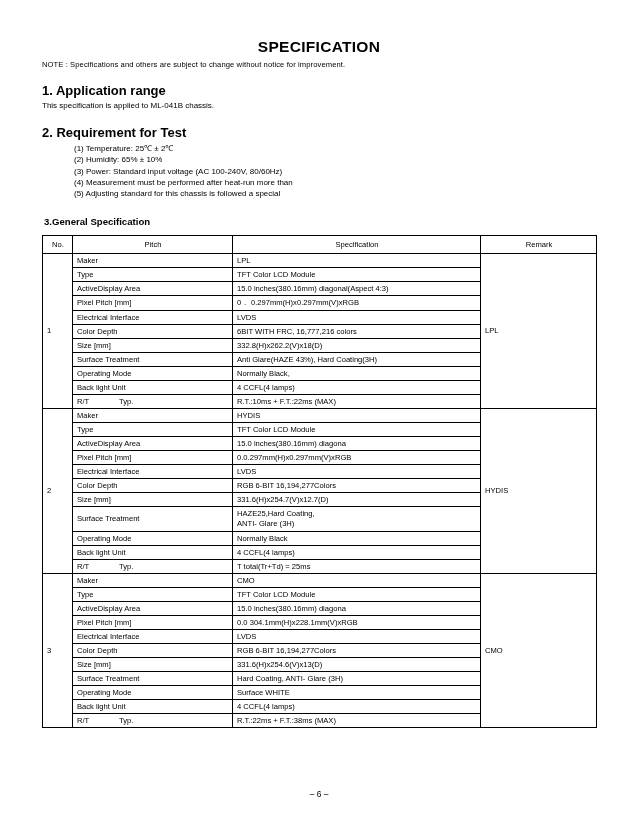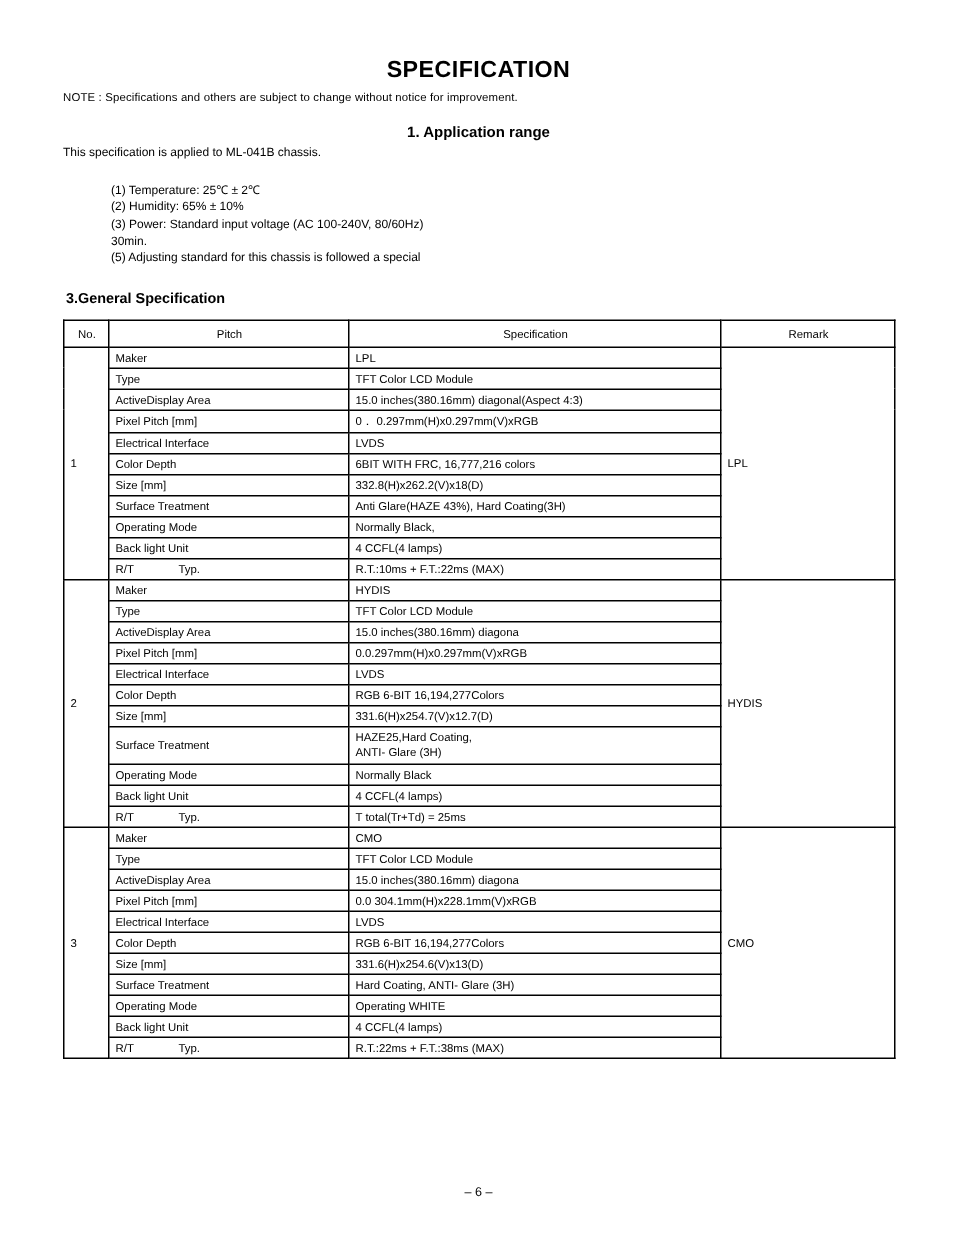--- a/index.html
+++ b/index.html
@@ -35,24 +35,23 @@
     text-align: center;
     margin: 0 0 4px 0;
     letter-spacing: 0.3px;
   }
   .note {
     font-size: 7.6px;
     margin: 0 0 14px 0;
     letter-spacing: 0.1px;
   }
   h2.sec {
-    font-size: 10px;
+    font-size: 13px;
     font-weight: bold;
     margin: 0 0 3px 0;
-    text-align: center;
   }
   .sec-body {
     font-size: 8px;
     margin: 0 0 13px 0;
     line-height: 1.35;
   }
   .sec-body.tight {
     margin-bottom: 5px;
   }
   ol.cond {
@@ -140,26 +139,27 @@
 
 <div class="page">
   <div class="content">
 
     <h1 class="doc-title">SPECIFICATION</h1>
     <p class="note">NOTE : Specifications and others are subject to change without notice for improvement.</p>
 
     <h2 class="sec">1. Application range</h2>
     <p class="sec-body">This specification is applied to ML-041B chassis.</p>
 
+    <h2 class="sec">2. Requirement for Test</h2>
 
     <ol class="cond">
       <li>(1) Temperature: 25℃ ± 2℃</li>
       <li>(2) Humidity: 65% ± 10%</li>
       <li>(3) Power: Standard input voltage (AC 100-240V, 80/60Hz)</li>
-      <li class="cont-indent">30min.</li>
+      <li>(4) Measurement must be performed after heat-run more than</li>
       <li>(5) Adjusting standard for this chassis is followed a special</li>
     </ol>
 
     <h2 class="sec3">3.General Specification</h2>
 
     <table class="spec">
       <colgroup>
         <col class="c-no">
           <col class="c-item">
           <col class="c-spec">
@@ -305,21 +305,21 @@
           <tr>
             <td class="item-sub">Size [mm]</td>
             <td>331.6(H)x254.6(V)x13(D)</td>
           </tr>
           <tr>
             <td class="item-sub">Surface Treatment</td>
             <td>Hard Coating, ANTI- Glare (3H)</td>
           </tr>
           <tr>
             <td class="item-sub">Operating Mode</td>
-            <td>Operating WHITE</td>
+            <td>Surface WHITE</td>
           </tr>
           <tr>
             <td class="item-sub">Back light Unit</td>
             <td>4 CCFL(4 lamps)</td>
           </tr>
           <tr>
             <td class="item-rt">
               <span class="rt-inner">
                 <span class="rt-lbl">R/T</span>
                 <span>Typ.</span>

